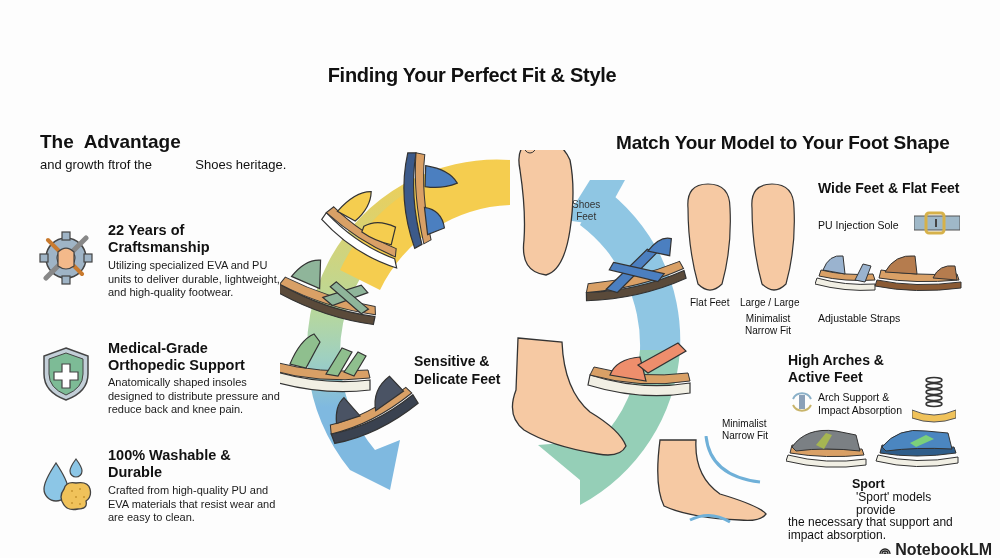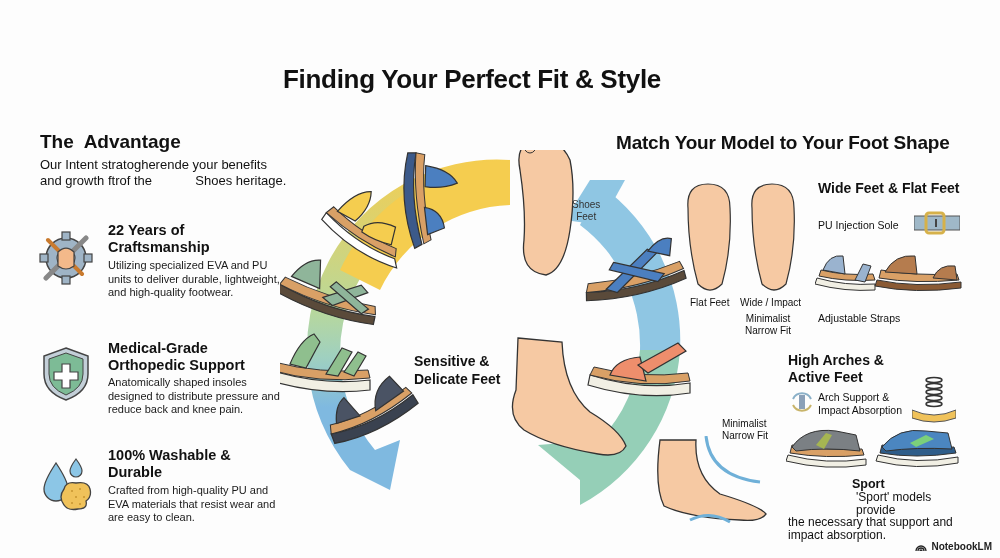--- a/index.html
+++ b/index.html
@@ -1,21 +1,21 @@
 <!DOCTYPE html>
 <html><head>
 <meta charset="utf-8">
 <style>
   * { margin: 0; padding: 0; box-sizing: border-box; }
   html, body { width: 1000px; height: 558px; overflow: hidden; background: #fdfdfd; }
   body { font-family: "Liberation Sans", "DejaVu Sans", sans-serif; color: #111; position: relative; }
 
   .abs { position: absolute; }
 
-  .main-title { left: 0; width: 944px; top: 64px; text-align: center; font-size: 26px; font-weight: 700; letter-spacing: -0.3px; }
+  .main-title { left: 0; width: 944px; top: 64px; text-align: center; font-size: 20px; font-weight: 700; letter-spacing: -0.3px; }
 
   
   .left-title { left: 40px; top: 131px; font-size: 19px; font-weight: 700; white-space: pre; }
   .left-intro { left: 40px; top: 157px; font-size: 13px; line-height: 16px; width: 260px; }
   .left-intro .l2 { white-space: pre; }
 
   .feature { left: 36px; width: 250px; }
   .feature .ico { position: absolute; left: 0; top: 6px; width: 60px; height: 60px; }
   .feature .ftitle { position: absolute; left: 72px; top: 0; font-size: 14.5px; font-weight: 700; line-height: 17px; width: 180px; }
   .feature .fdesc { position: absolute; left: 72px; font-size: 11px; line-height: 13.5px; width: 180px; color: #1a1a1a; }
@@ -33,30 +33,29 @@
   .flat-label { left: 690px; top: 297px; font-size: 10px; }
   .wide-large { left: 740px; top: 297px; font-size: 10px; }
   .mini1 { left: 745px; top: 313px; font-size: 10px; line-height: 12px; text-align: center; }
   .ha-title { left: 788px; top: 352px; font-size: 14px; font-weight: 700; line-height: 17px; }
   .arch-label { left: 818px; top: 391px; font-size: 10.5px; line-height: 12.5px; }
   .mini2 { left: 722px; top: 418px; font-size: 10px; line-height: 12px; }
   .sport-title { left: 852px; top: 477px; font-size: 12.5px; font-weight: 700; }
   .sport-desc { left: 788px; top: 491px; font-size: 12px; line-height: 12.5px; width: 180px; }
   .sport-desc .l1 { padding-left: 68px; display: block; }
 
-  .brand { right: 8px; top: 541px; font-size: 10px; font-weight: 700; color: #222; display: flex; align-items: center; gap: 4px; }
+  .brand { right: 8px; top: 541px; font-size: 16px; font-weight: 700; color: #222; display: flex; align-items: center; gap: 4px; }
 </style>
 </head>
 <body>
 
 <div class="abs main-title">Finding Your Perfect Fit &amp; Style</div>
 
 <div class="abs left-title">The  Advantage</div>
 <div class="abs left-intro">
-  <div>Our Intent stratogherende your benefits</div>
   <div class="l2">and growth ftrof the            Shoes heritage.</div>
 </div>
 
 <div class="abs feature" style="top:222px;height:90px">
   <svg class="ico" viewBox="0 0 60 60">
     <circle cx="30" cy="30" r="20" fill="#9fb4c6" stroke="#444" stroke-width="1.5"></circle>
     <g fill="#9fb4c6" stroke="#444" stroke-width="1.2">
       <rect x="26" y="4" width="8" height="8"></rect>
         <rect x="26" y="48" width="8" height="8"></rect>
       <rect x="4" y="26" width="8" height="8"></rect>
@@ -180,21 +179,21 @@
 </div>
 <div class="abs center-label" style="width:95px">Sensitive &amp; Delicate Feet</div>
 
 <div class="abs right-title">Match Your Model to Your Foot Shape</div>
 
 <svg class="abs" style="left:678px;top:178px;width:130px;height:120px" viewBox="0 0 130 120">
   <path d="M10 30 Q8 6 30 6 Q52 6 52 30 Q54 70 44 106 Q32 118 20 106 Q10 70 10 30z" fill="#f6c9a3" stroke="#333" stroke-width="1.2"></path>
   <path d="M74 30 Q72 6 94 6 Q116 6 116 30 Q118 70 108 106 Q96 118 84 106 Q74 70 74 30z" fill="#f6c9a3" stroke="#333" stroke-width="1.2"></path>
 </svg>
 <div class="abs flat-label">Flat Feet</div>
-<div class="abs wide-large">Wide / Impact</div>
+<div class="abs wide-large">Large / Large</div>
 <div class="abs mini1">
   <div>Minimalist</div>
   <div>Narrow Fit</div>
 </div>
 
 <div class="abs wf-title">Wide Feet &amp; Flat Feet</div>
 <div class="abs pu-label">PU Injection Sole</div>
 <svg class="abs" style="left:914px;top:211px;width:46px;height:24px" viewBox="0 0 46 24">
   <rect x="0" y="5" width="46" height="14" fill="#9fb8c8" stroke="#555" stroke-width="1"></rect>
   <rect x="12" y="2" width="18" height="20" rx="3" fill="none" stroke="#d6b14a" stroke-width="3"></rect>

